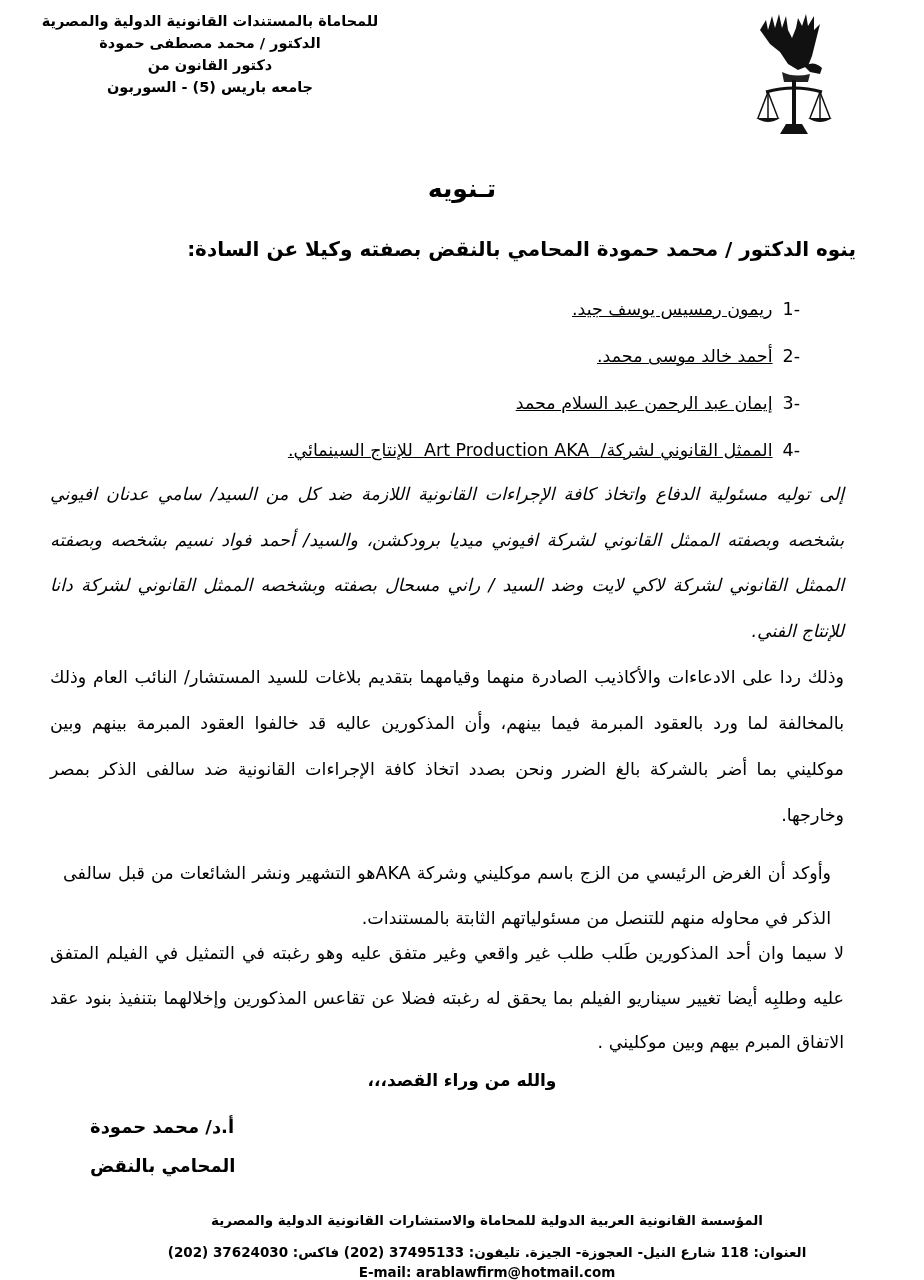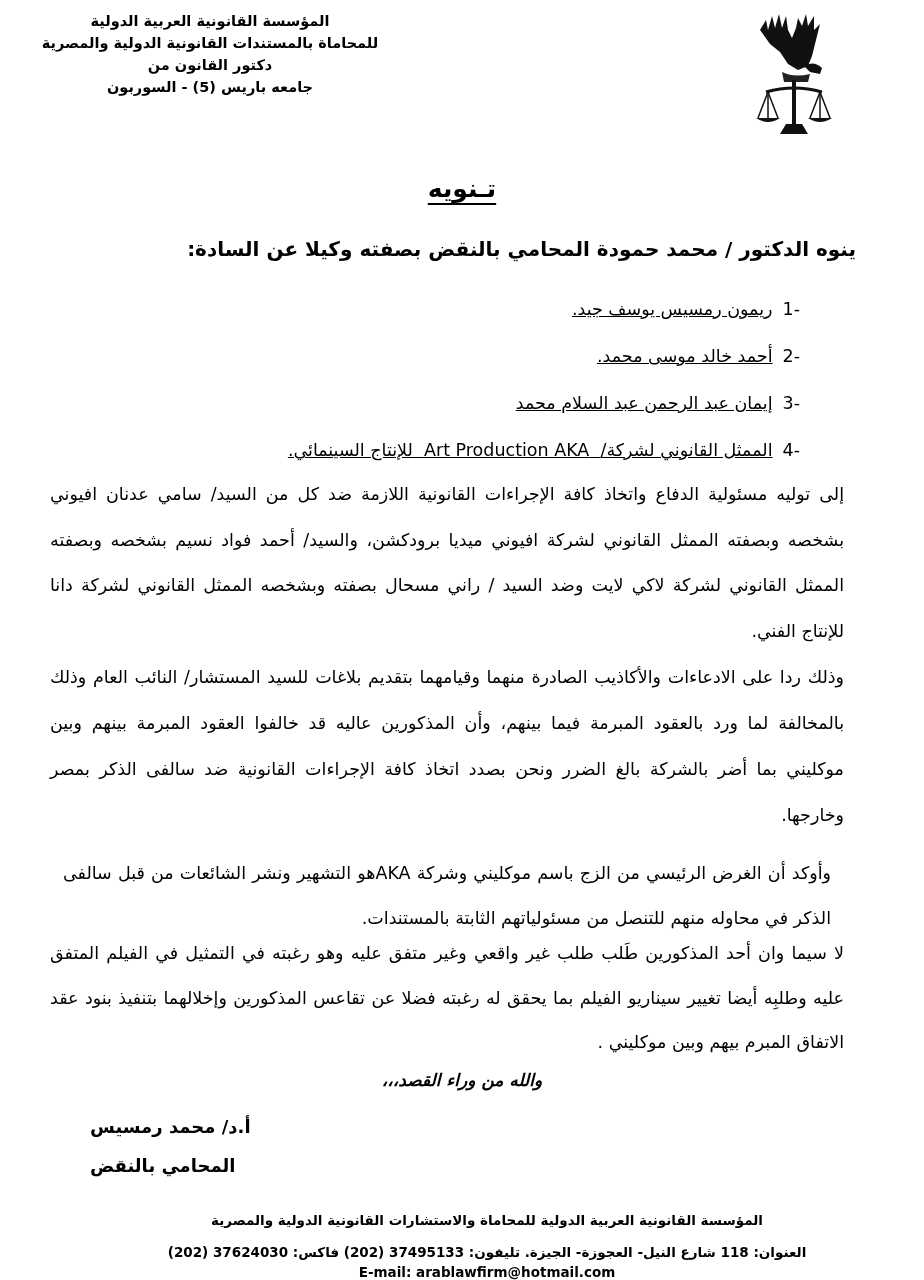--- a/index.html
+++ b/index.html
@@ -13,44 +13,44 @@
     position: absolute; left: 40px; top: 10px; width: 340px;
     direction: rtl; text-align: center; font-weight: bold;
     font-size: 14.5px; line-height: 22px;
   }
   .logo { position: absolute; left: 752px; top: 8px; width: 84px; height: 132px; }
 
   .title {
     position: absolute; left: 0; right: 0; top: 174px; text-align: center;
     direction: rtl; font-weight: bold; font-size: 25px;
   }
-  .title span { text-decoration: underline; text-underline-offset: 6px; text-decoration-thickness: 2px; }
+  .title span { text-underline-offset: 6px; text-decoration-thickness: 2px; }
 
   .intro {
     position: absolute; right: 68px; top: 237px; direction: rtl;
     font-weight: bold; font-size: 20px; white-space: nowrap;
   }
 
   .client-list { position: absolute; right: 124px; top: 292px; direction: rtl; font-size: 17.5px; }
   .client-list .item { height: 47px; line-height: 34px; white-space: nowrap; text-decoration: underline; }
   .client-list .num { display: inline-block; margin-left: 10px; }
   .latin { direction: ltr; unicode-bidi: embed; }
 
   .body-text {
     position: absolute; right: 80px; left: 50px; direction: rtl; text-align: justify;
     text-align-last: right; font-size: 17.5px;
   }
-  .para-1 { top: 472px; line-height: 45.5px; }
+  .para-1 { top: 472px; line-height: 45.5px; font-style: italic; }
   .para-2 { top: 654px; line-height: 46px; }
   .para-3 { top: 838px; line-height: 45px; }
   .para-4 { top: 931px; line-height: 44.5px; }
 
   .closing {
     position: absolute; left: 0; right: 0; top: 1070px; text-align: center;
-    direction: rtl; font-weight: bold; font-size: 17px; font-style: italic;
+    direction: rtl; font-weight: bold; font-size: 17px;
   }
   .sign-name, .sign-title {
     position: absolute; right: 794px; direction: rtl; font-weight: bold; font-size: 18px; white-space: nowrap;
     transform: translateX(0);
   }
   .sign-name { top: 1116px; left: 90px; right: auto; }
   .sign-title { top: 1155px; left: 90px; right: auto; }
 
   .footer {
     position: absolute; left: 150px; right: 100px; top: 1198px;
@@ -58,22 +58,22 @@
   }
   .footer .rtl { direction: rtl; margin-top: 12px; }
   .footer .ltr { direction: ltr; }
 </style>
 </head>
 <body>
 
 <div class="page">
 
   <div class="header-block">
-    <div>المؤسسة القانونية العربية الدولية</div>
     <div>للمحاماة بالمستندات القانونية الدولية والمصرية</div>
+    <div>الدكتور / محمد مصطفى حمودة</div>
     <div>دكتور القانون من</div>
     <div>جامعه باريس (5) - السوربون</div>
   </div>
 
   <svg class="logo" viewBox="0 0 84 132">
 
     <path d="M8 22 L14 12 L16 22 L20 8 L23 20 L27 6 L30 20 L34 8 L36 22 L40 30 L44 20 L46 10 L50 18 L54 6 L56 18 L62 8 L62 22 L68 16 L64 32 L60 48 L56 58 L46 62 L36 56 L28 44 L18 36 Z" fill="#111"></path>
     <path d="M52 58 Q62 52 70 60 L68 66 L58 64 Z" fill="#111"></path>
     <path d="M30 64 Q42 70 58 66 L56 74 L32 74 Z" fill="#222"></path>
 
@@ -109,21 +109,21 @@
     </div>
   </div>
 
   <p class="body-text para-1" style="margin:0">إلى توليه مسئولية الدفاع واتخاذ كافة الإجراءات القانونية اللازمة ضد كل من السيد/ سامي عدنان افيوني بشخصه وبصفته الممثل القانوني لشركة افيوني ميديا برودكشن، والسيد/ أحمد فواد نسيم بشخصه وبصفته الممثل القانوني لشركة لاكي لايت وضد السيد / راني مسحال بصفته وبشخصه الممثل القانوني لشركة دانا للإنتاج الفني.</p>
   <p class="body-text para-2" style="margin:0">وذلك ردا على الادعاءات والأكاذيب الصادرة منهما وقيامهما بتقديم بلاغات للسيد المستشار/ النائب العام وذلك بالمخالفة لما ورد بالعقود المبرمة فيما بينهم، وأن المذكورين عاليه قد خالفوا العقود المبرمة بينهم وبين موكليني بما أضر بالشركة بالغ الضرر ونحن بصدد اتخاذ كافة الإجراءات القانونية ضد سالفى الذكر بمصر وخارجها.</p>
   <p class="body-text para-3" style="margin:13px">وأوكد أن الغرض الرئيسي من الزج باسم موكليني وشركة  AKAهو التشهير ونشر الشائعات من قبل سالفى الذكر في محاوله منهم للتنصل من مسئولياتهم الثابتة بالمستندات.</p>
   <p class="body-text para-4" style="margin:0">لا سيما وان أحد المذكورين طَلب طلب غير واقعي وغير متفق عليه وهو رغبته في التمثيل في الفيلم المتفق عليه وطلبِه أيضا تغيير سيناريو الفيلم بما يحقق له رغبته فضلا عن  تقاعس المذكورين وإخلالهما بتنفيذ بنود عقد الاتفاق المبرم بيهم وبين موكليني .</p>
 
   <div class="closing">والله من وراء القصد،،،</div>
 
-  <div class="sign-name">أ.د/ محمد رمسيس</div>
+  <div class="sign-name">أ.د/ محمد حمودة</div>
   <div class="sign-title">المحامي بالنقض</div>
 
   <div class="footer">
     <div class="rtl">المؤسسة القانونية العربية الدولية للمحاماة والاستشارات القانونية الدولية والمصرية</div>
     <div class="rtl">العنوان: 118 شارع النيل- العجوزة- الجيزة.  تليفون: 37495133 (202) فاكس: 37624030 (202)</div>
     <div class="ltr">E-mail: arablawfirm@hotmail.com</div>
   </div>
 </div>
 
 </body></html>

